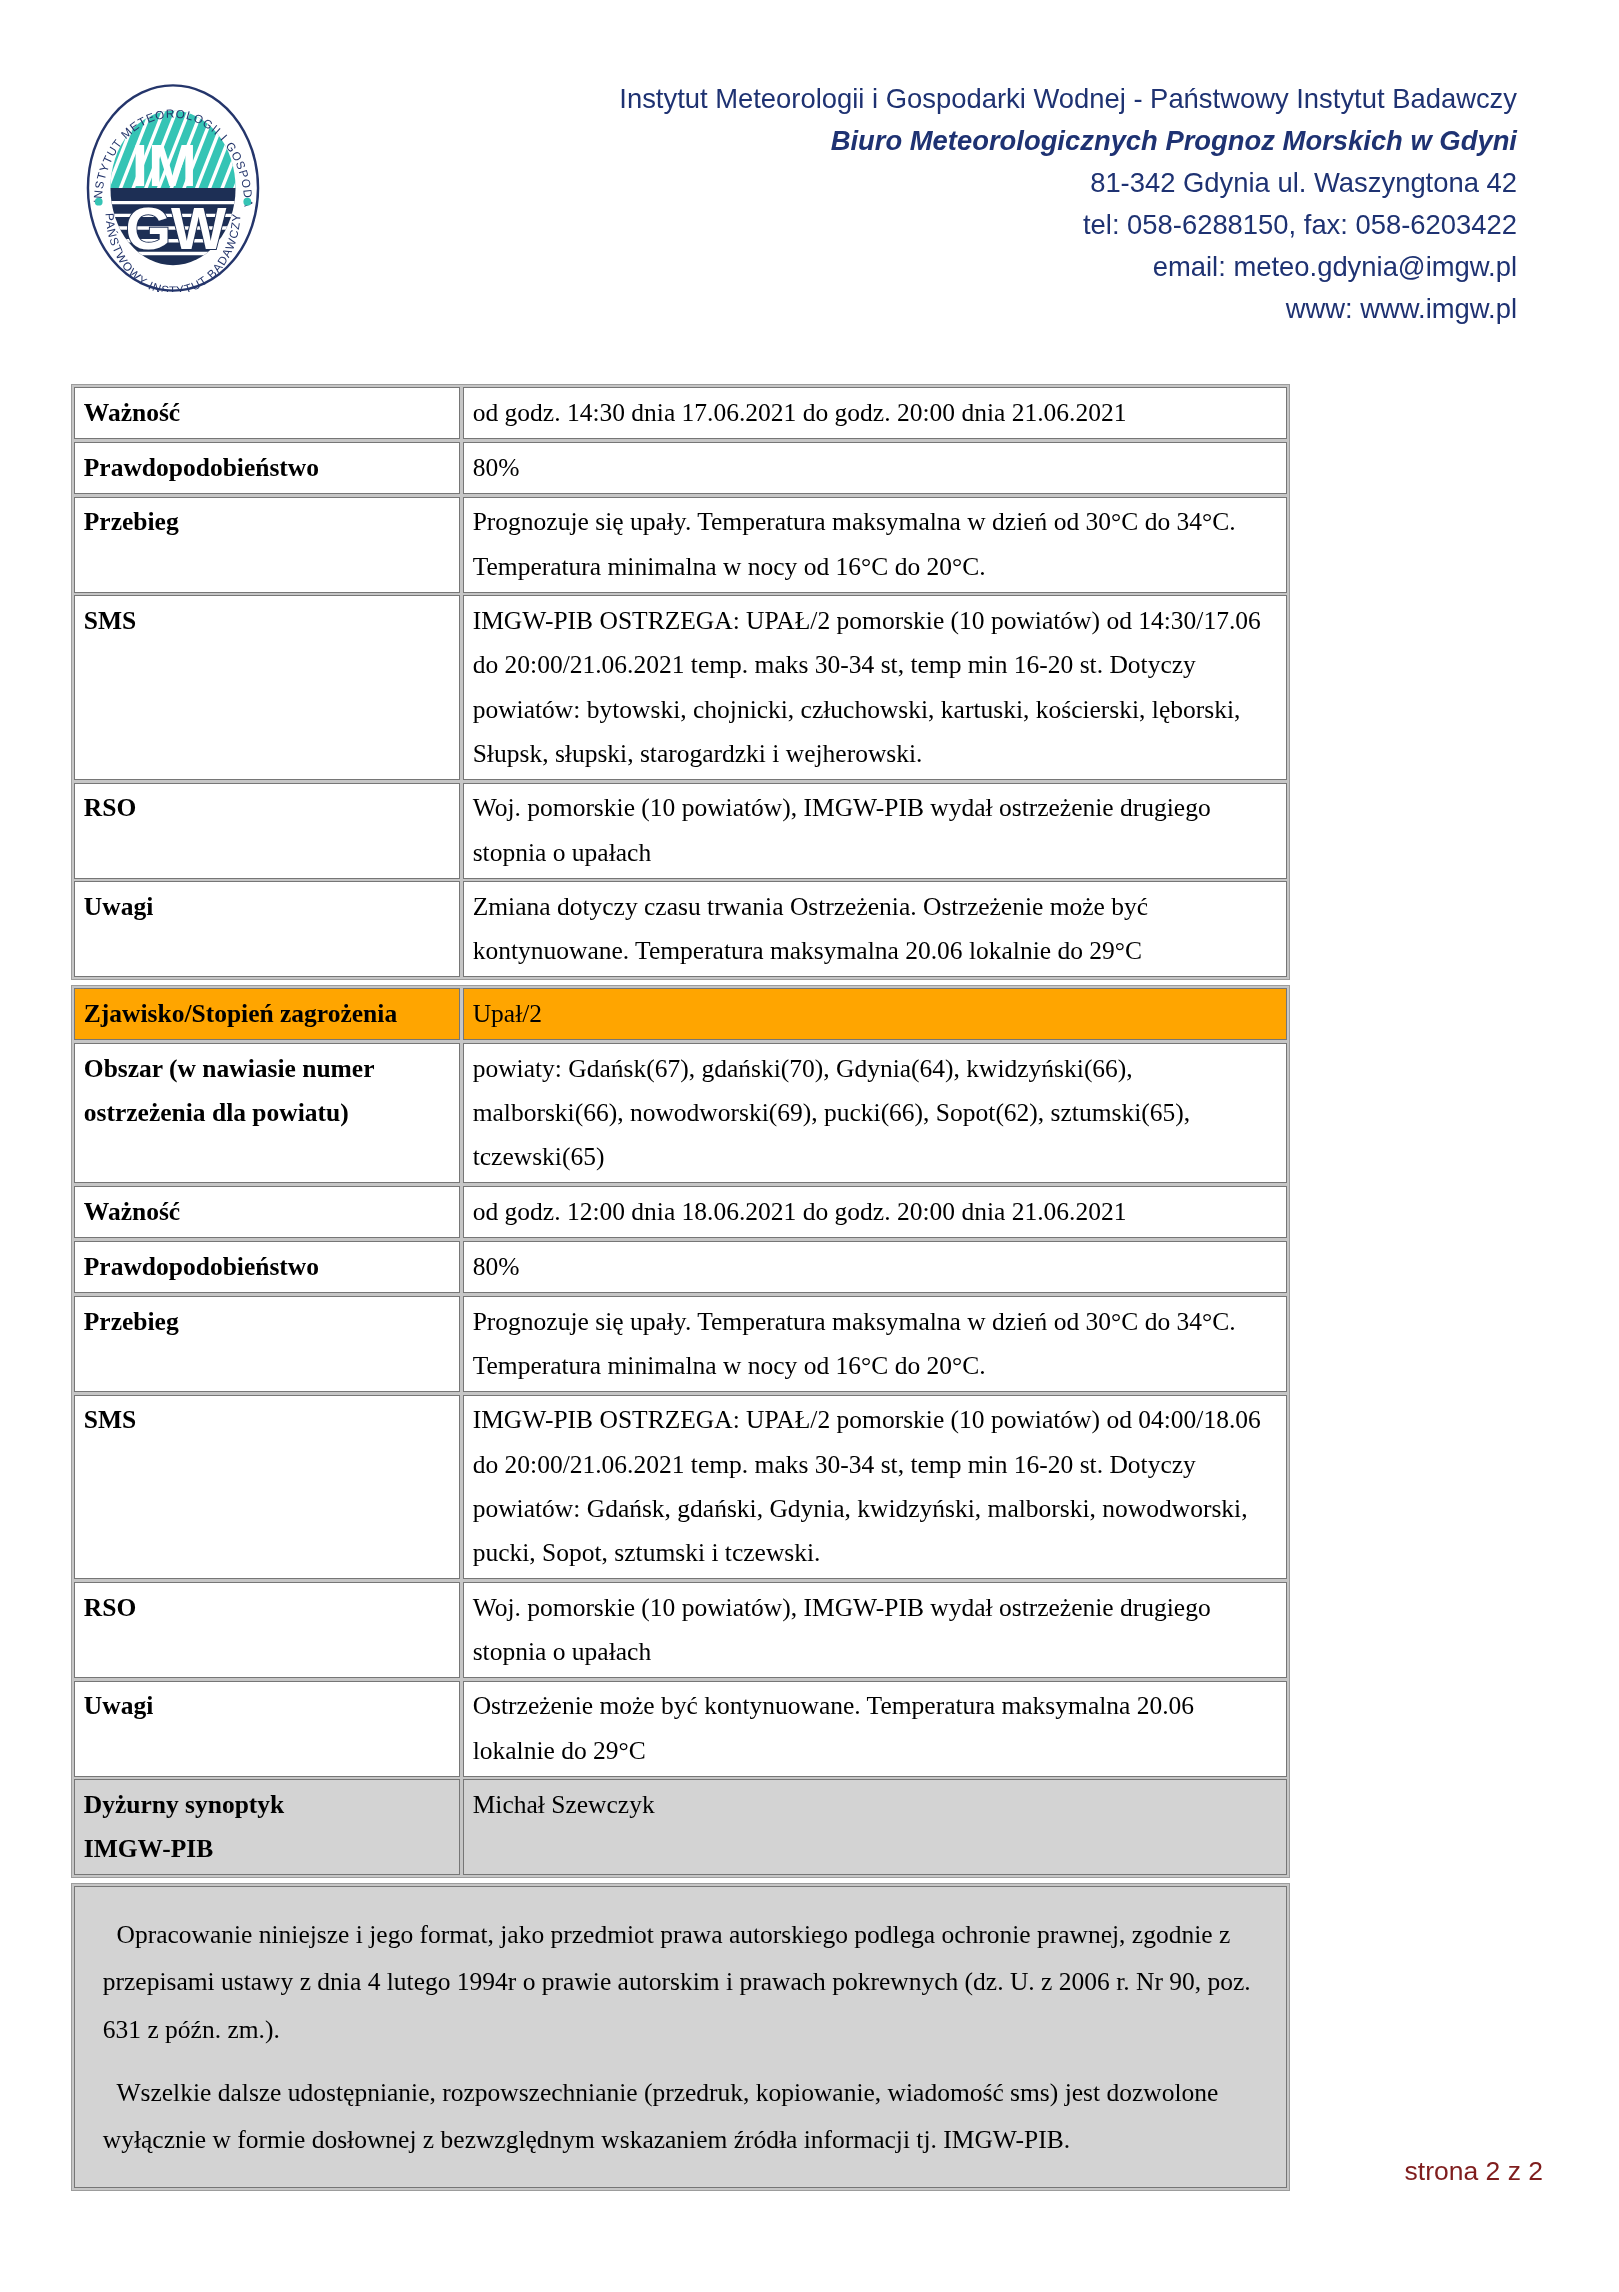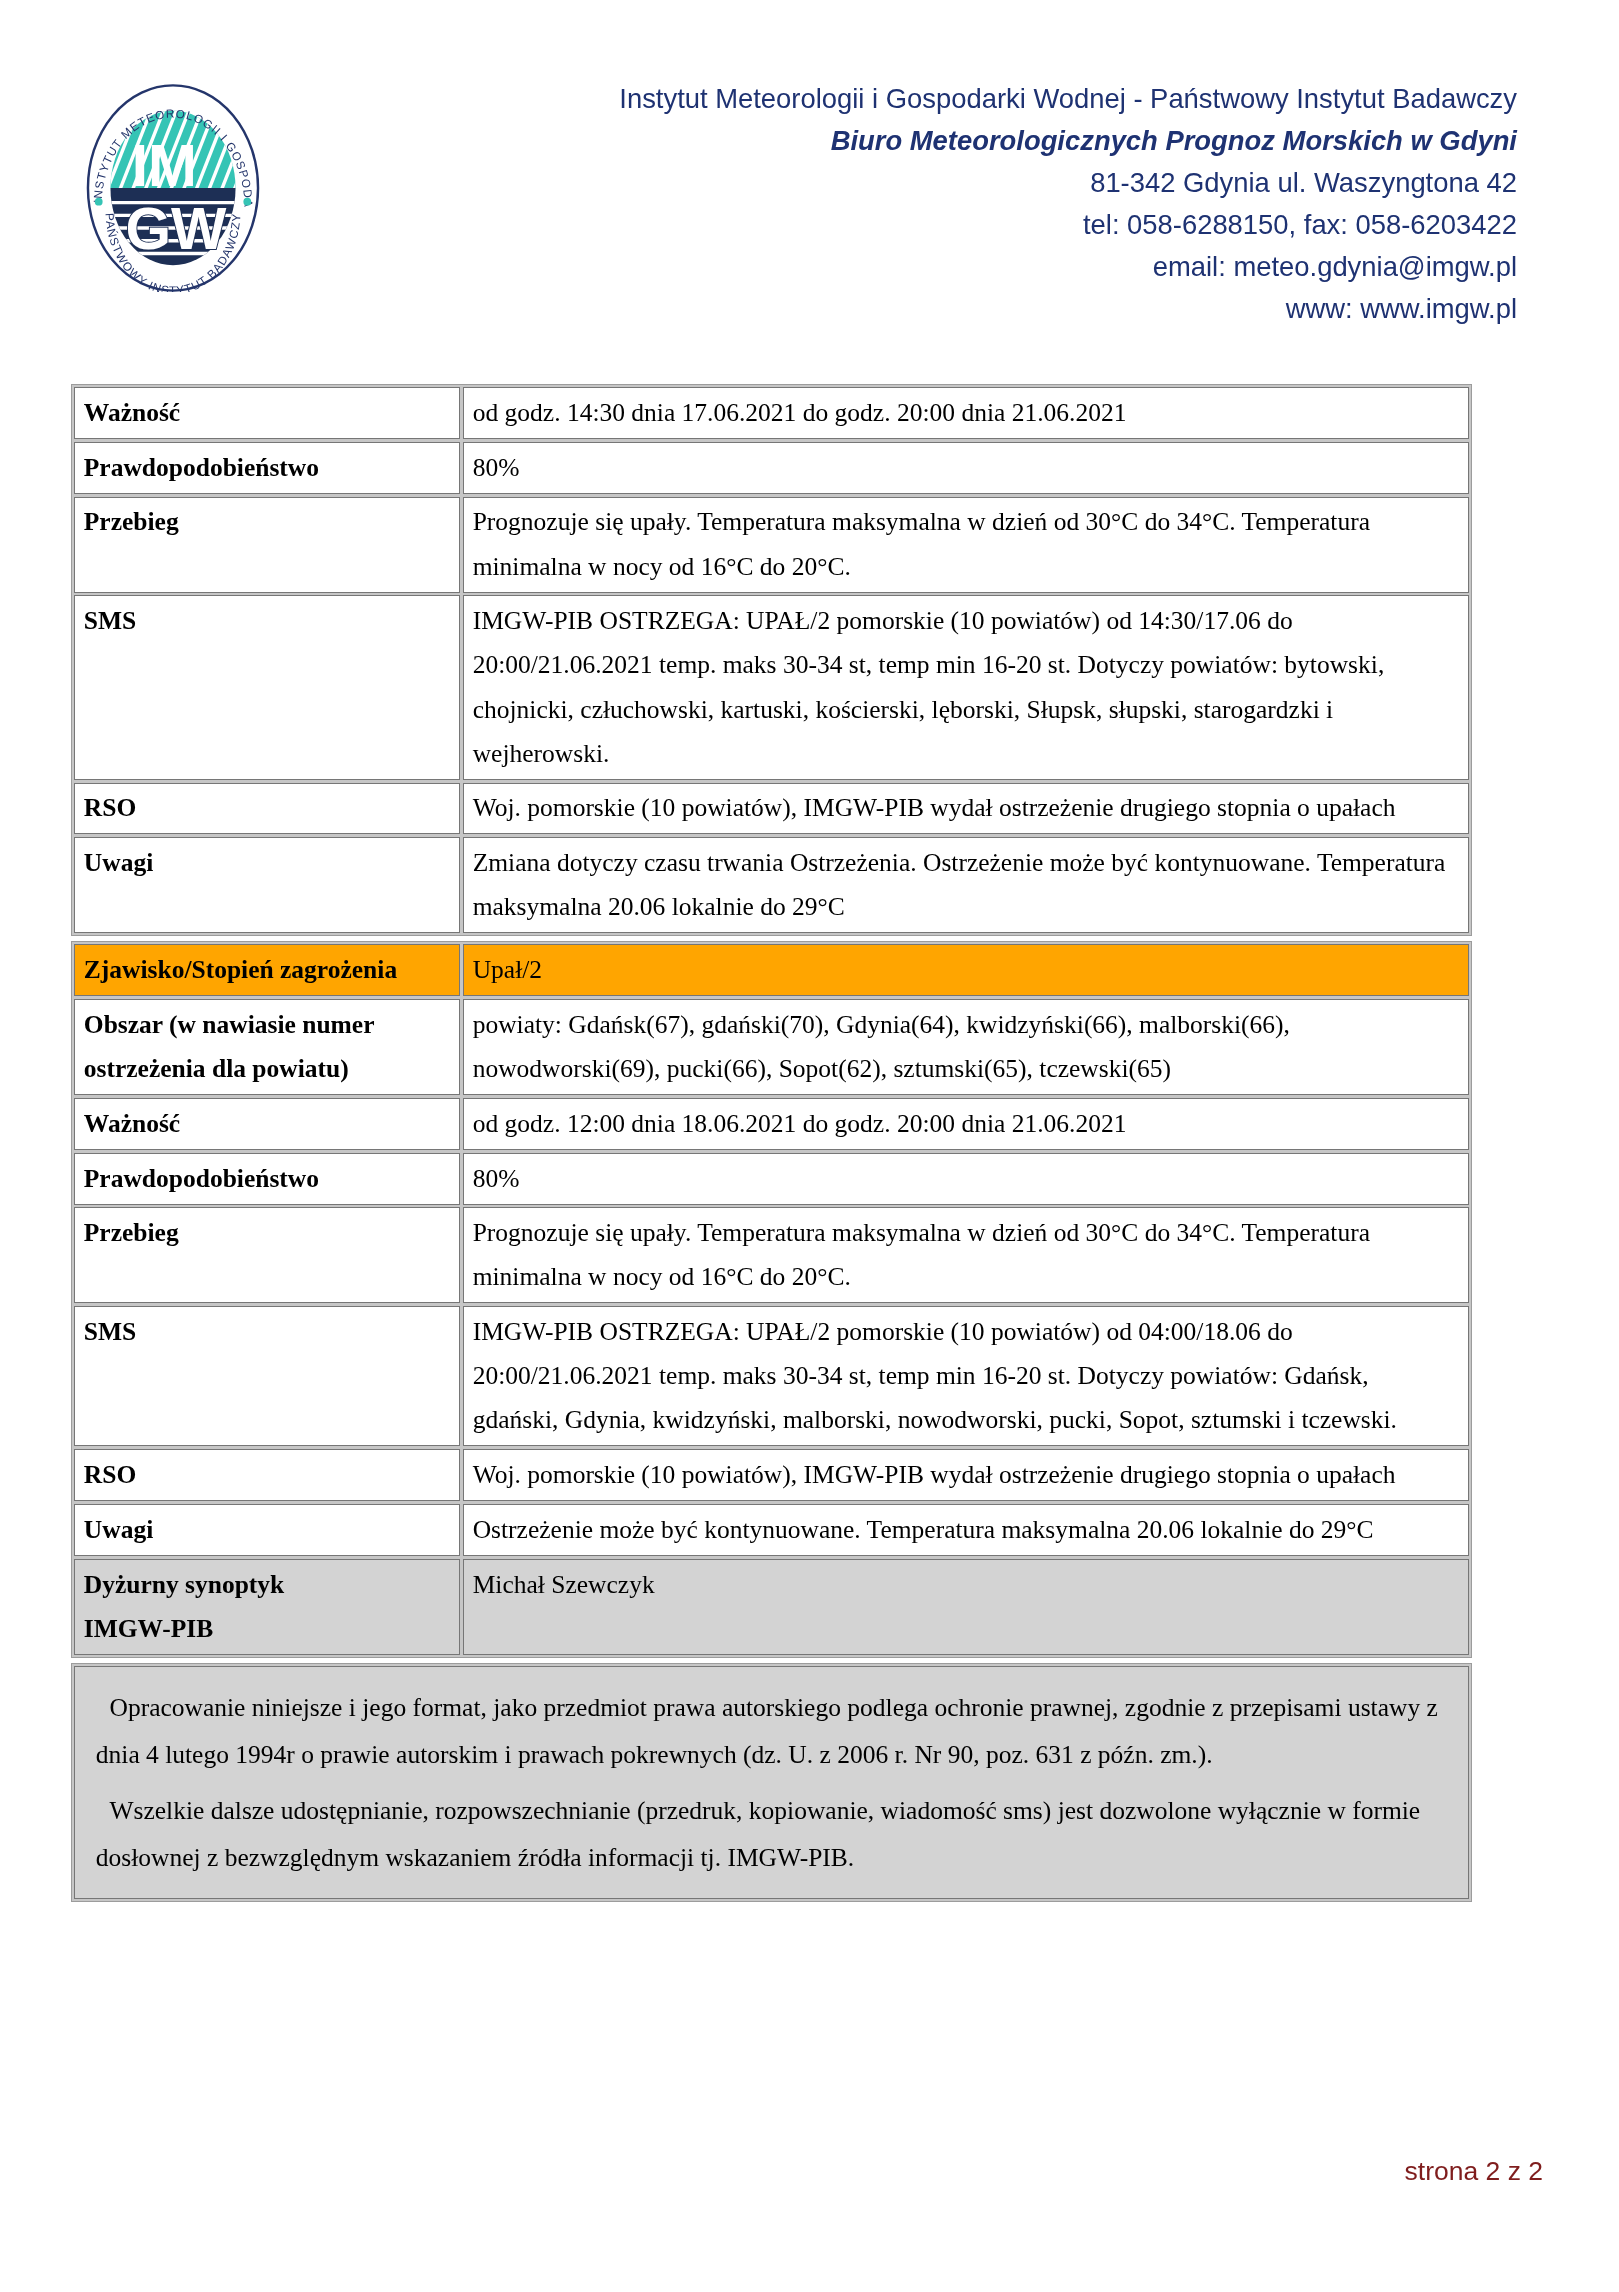--- a/index.html
+++ b/index.html
@@ -9,38 +9,38 @@
   }
   
   .logo-wrap{position:absolute;left:86px;top:84px;width:174px;height:208px;}
   .header-text{
     position:absolute;top:78px;right:102px;text-align:right;
     font-family:"Liberation Sans", sans-serif;font-size:27.4px;line-height:42px;
     color:#1e3272;
   }
   .header-text .bold{font-weight:bold;font-style:italic;}
   
-  .content{position:absolute;left:71px;top:384px;width:1401px;}
+  .content{position:absolute;left:71px;top:384px;width:1219px;}
   .doc-table{background:#c6c6c6;border:1px solid #9c9c9c;padding:2px;}
   .doc-table + .doc-table{margin-top:4.9px;}
   .tr{display:flex;gap:2.9px;}
   .tr + .tr{margin-top:2.9px;}
   .td{
     box-sizing:border-box;background:#fff;border:1px solid #767676;
     padding:2.9px 8.8px;font-size:25.5px;line-height:1.73;
   }
   .td.label{flex:0 0 386px;font-weight:bold;white-space:pre-line;}
   .td.value{flex:1;}
   .tr.orange .td{background:#FFA500;}
   .tr.grey .td{background:#D3D3D3;font-family:Liberation Serif, serif;}
   .footer-cell{
     box-sizing:border-box;background:#D3D3D3;border:1px solid #767676;
     padding:7.8px 11.8px;font-size:25.5px;line-height:1.85;width:100%;
   }
-  .footer-cell p{margin:9px;text-indent:13.7px;}
+  .footer-cell p{margin:16px;text-indent:13.7px;}
   
   .page-number{
     position:absolute;top:2156px;right:76px;
     font-family:"Liberation Sans", sans-serif;font-size:26.5px;color:#7f1d1d;
   }
   
   .logo-svg text{font-family:"Liberation Sans", sans-serif;}
 </style>
 </head>
 <body>

